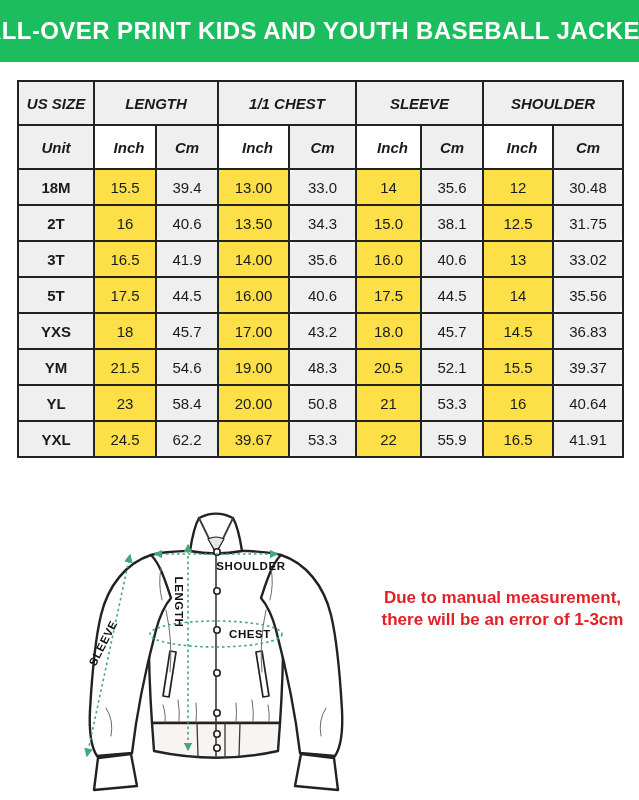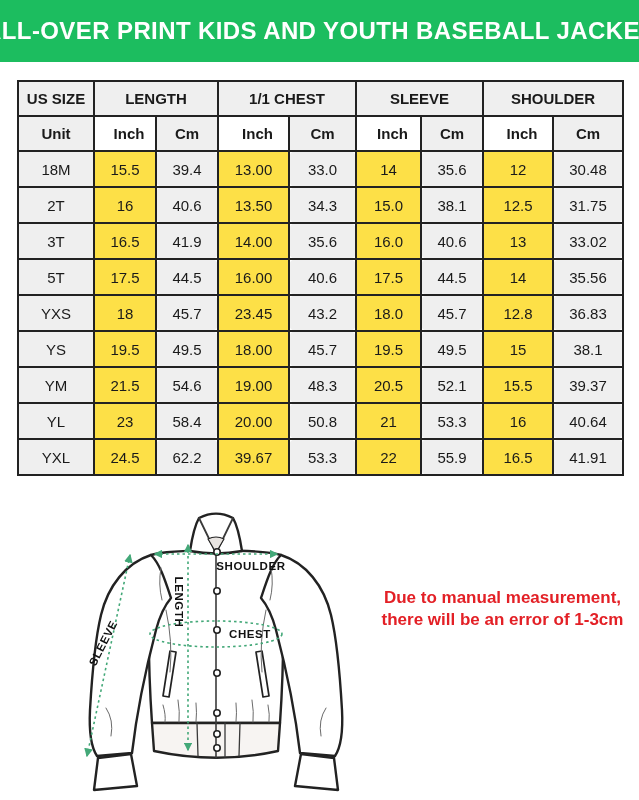--- a/index.html
+++ b/index.html
@@ -24,26 +24,26 @@
   .banner h1{
     margin:0;color:#fff;font-size:24px;font-weight:800;letter-spacing:.4px;white-space:nowrap;
   }
   
   .table-wrap{position:absolute;left:17px;top:80px;width:605px;}
   table{border-collapse:collapse;table-layout:fixed;width:605px;}
   th,td{
     border:2px solid var(--border);text-align:center;vertical-align:middle;
     font-size:15px;padding:0;color:var(--ink);
   }
-  thead tr{height:35px;}
+  thead tr{height:44px;font-style:italic;}
   tbody tr{height:36px;}
   thead th{font-weight:bold;}
   .cell-gray{background:var(--gray);}
   .cell-white{background:#fff;padding-left:8px;}
-  tbody th.size-col{font-weight:normal;background:var(--gray);}
+  tbody th.size-col{font-weight:bold;background:var(--gray);}
   tbody td{font-weight:normal;}
   tbody td.cm-col{background:var(--gray);border-radius:7px;}
   tbody td.inch-col{background:#fde047;}
   
   .diagram{position:absolute;left:0;top:510px;width:639px;height:290px;}
   .diagram svg{display:block;}
   .jacket-line{fill:#fff;stroke:var(--border);stroke-width:2.4;stroke-linejoin:round;stroke-linecap:round;}
   .jacket-thin{fill:none;stroke:#3a3a3a;stroke-width:1.3;stroke-linecap:round;}
   .jacket-wrinkle{fill:none;stroke:#6a6a6a;stroke-width:1;stroke-linecap:round;}
   .meas{fill:none;stroke:var(--line-green);stroke-width:1.6;stroke-dasharray:2.5 3;}
@@ -136,37 +136,26 @@
           <td class="cm-col">40.6</td>
           <td class="inch-col">17.5</td>
           <td class="cm-col">44.5</td>
           <td class="inch-col">14</td>
           <td class="cm-col">35.56</td>
         </tr>
         <tr>
           <th class="size-col">YXS</th>
           <td class="inch-col">18</td>
           <td class="cm-col">45.7</td>
-          <td class="inch-col">23.45</td>
+          <td class="inch-col">17.00</td>
           <td class="cm-col">43.2</td>
           <td class="inch-col">18.0</td>
           <td class="cm-col">45.7</td>
-          <td class="inch-col">12.8</td>
+          <td class="inch-col">14.5</td>
           <td class="cm-col">36.83</td>
-        </tr>
-        <tr>
-          <th class="size-col">YS</th>
-          <td class="inch-col">19.5</td>
-          <td class="cm-col">49.5</td>
-          <td class="inch-col">18.00</td>
-          <td class="cm-col">45.7</td>
-          <td class="inch-col">19.5</td>
-          <td class="cm-col">49.5</td>
-          <td class="inch-col">15</td>
-          <td class="cm-col">38.1</td>
         </tr>
         <tr>
           <th class="size-col">YM</th>
           <td class="inch-col">21.5</td>
           <td class="cm-col">54.6</td>
           <td class="inch-col">19.00</td>
           <td class="cm-col">48.3</td>
           <td class="inch-col">20.5</td>
           <td class="cm-col">52.1</td>
           <td class="inch-col">15.5</td>

